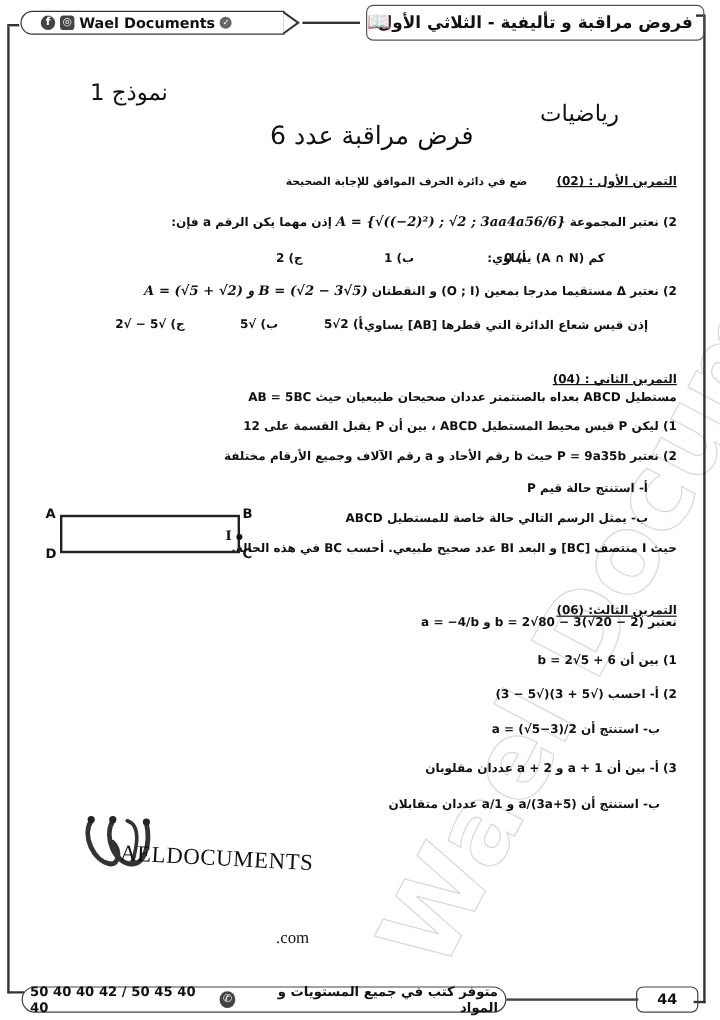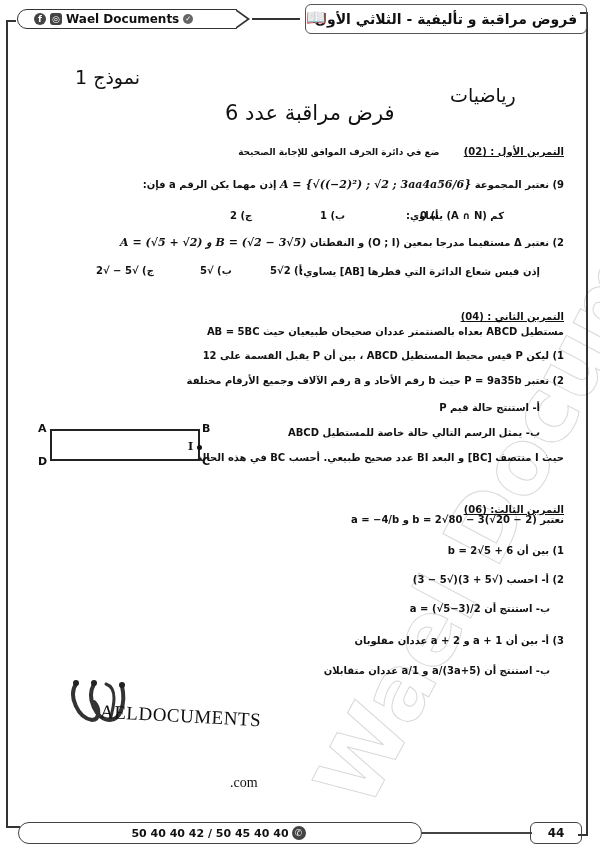--- a/index.html
+++ b/index.html
@@ -61,21 +61,21 @@
   .logo-com { position: absolute; left: 160px; top: 51px; font-family: "Liberation Serif", serif; font-size: 14px; margin-top: 48px; }
 
   .watermark {
     position: absolute; left: 120px; top: 380px; font-size: 88px; font-weight: bold;
     color: transparent; -webkit-text-stroke: 1px #d8d8d8; transform: rotate(-62deg); white-space: nowrap;
     font-family: "DejaVu Sans", sans-serif; pointer-events: none;
   }
 
   .footer-pill {
     position: absolute; left: 18px; top: 822px; width: 404px; height: 22px;
-    border: 1.5px solid #444; border-radius: 11px; display: flex; align-items: center; justify-content: center;
+    border: 1.5px solid #444; border-radius: 11px; display: flex; align-items: center; justify-content: flex-start;
     padding: 0 6px; font-weight: bold; font-size: 11px;
   }
   .phone-icon { width: 14px; height: 14px; border-radius:50%; background:#444; color:#fff; font-size:9px; display:flex; align-items:center; justify-content:center; margin: 0 3px; }
   .footer-line { position: absolute; left: 422px; top: 832px; width: 110px; height: 1.5px; background:#444; }
   .page-pill {
     position: absolute; left: 530px; top: 822px; width: 52px; height: 22px;
     border: 1.5px solid #444; border-radius: 6px; display:flex; align-items:center; justify-content:center;
     font-weight: bold; font-size: 12px;
   }
 </style>
@@ -110,21 +110,21 @@
 <div class="abs subject">رياضيات</div>
 <div class="abs exam-title">فرض مراقبة عدد 6</div>
 
 <div class="abs line" style="right:36px; top:146px;">
   <span class="ex-head">التمرين الأول : (02)</span>
   &nbsp;&nbsp;&nbsp;&nbsp;&nbsp;
   <span style="font-size:9px;">ضع في دائرة الحرف الموافق للإجابة الصحيحة</span>
 </div>
 
 <div class="abs line" style="right:36px; top:178px;">
-  <span>9)  نعتبر المجموعة</span>
+  <span>2)  نعتبر المجموعة</span>
   <span class="math">A = {√((−2)²) ; √2 ; 3aa4a56/6}</span>
   <span>إذن مهما يكن الرقم a فإن:</span>
 </div>
 
 <div class="abs line" style="right:96px; top:210px;text-align:right;">كم (A ∩ N) يساوي:</div>
 <div class="abs line" style="left:420px; top:210px;">أ) 0</div>
 <div class="abs line" style="left:320px; top:210px;">ب) 1</div>
 <div class="abs line" style="left:230px; top:210px;">ج) 2</div>
 
 <div class="abs line" style="right:36px; top:236px;">
@@ -170,17 +170,18 @@
     <circle cx="24" cy="7" r="3" fill="#222"></circle>
     <circle cx="52" cy="9" r="3" fill="#222"></circle>
   </svg>
   <span class="logo-text">AELDOCUMENTS</span>
   <span class="logo-com">.com</span>
 </div>
 
 <div class="footer-pill">
   <span>50 40 40 42 / 50 45 40 40</span>
   <span class="phone-icon">✆</span>
+  <span style="direction:rtl;">متوفر كتب في جميع المستويات و المواد</span>
 </div>
 <div class="footer-line"></div>
 <div class="page-pill">
   <span>44</span>
 </div>
 
 </body></html>

